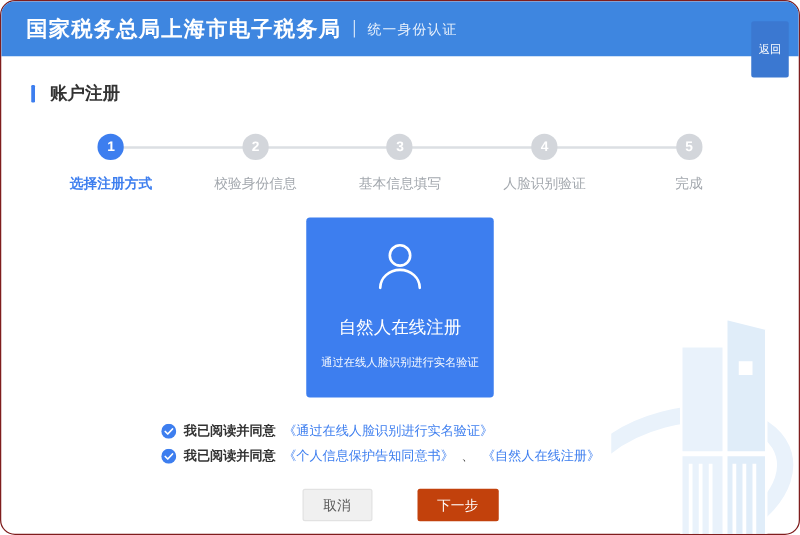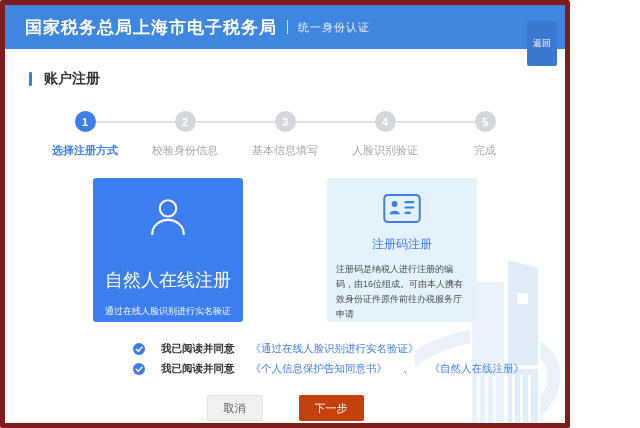--- a/index.html
+++ b/index.html
@@ -1,19 +1,19 @@
 <!DOCTYPE html>
 <html><head>
 <meta charset="utf-8">
 <style>
   * { margin:0; padding:0; box-sizing:border-box; }
   body { background:#fff; font-family:"Liberation Sans","DejaVu Sans",sans-serif; }
   .frame{
-    width:570px; height:428px; background:#fff;
-    border:5px solid #7f1d1d; border-radius:2px; overflow:hidden; position:relative;
+    width:640px; height:428px; background:#fff;
+    border:1px solid #7f1d1d; border-radius:12px; overflow:hidden; position:relative;
   }
   
   .header{
     height:44px; background:#3e86e0; display:flex; align-items:center;
     padding:0 20px; position:relative;
   }
   .h-title{ color:#fff; font-size:17px; font-weight:bold; letter-spacing:1px; }
   .h-sep{ width:1px; height:14px; background:rgba(255,255,255,.75); margin:0 10px; }
   .h-sub{ color:#eaf2fc; font-size:11px; letter-spacing:1px; }
   .back-btn{
@@ -39,31 +39,31 @@
   .step.active .step-circle{ background:#3d7eef; }
   .step-label{ margin-top:11px; font-size:11px; color:#a2a7ad; }
   .step.active .step-label{ color:#3d7eef; font-weight:bold; }
   
   .cards{ display:flex; justify-content:center; gap:84px; margin-top:20px; }
   .card{
     width:150px; height:144px; border-radius:3px; display:flex; flex-direction:column;
     align-items:center; text-align:center; cursor:pointer;
   }
   .card-blue{ background:#3d7eef; color:#fff; padding-top:16px; }
-  .card-blue .card-title{ font-size:18px; margin-top:28px; }
+  .card-blue .card-title{ font-size:14px; margin-top:17px; }
   .card-blue .card-sub{ font-size:9px; margin-top:13px; color:rgba(255,255,255,.95);text-align:center; }
   .card-light{ background:#e3f2fb; padding-top:14px; }
   .card-light .card-title{ font-size:12px; margin-top:11px; color:#3d7eef; }
   .card-desc{
     margin-top:9px; font-size:9px; color:#4a4a4a; line-height:15px;
     padding:0 9px; text-align:left;
   }
   
   .agreements{ margin:20px 0 0 128px; display:flex; flex-direction:column; gap:6px; }
-  .agree-row{ display:flex; align-items:center; gap:16px; font-size:10.5px; }
+  .agree-row{ display:flex; align-items:center; gap:6px; font-size:10.5px; }
   .check-icon{ width:12px; height:12px; flex:0 0 12px; cursor:pointer; }
   .agree-prefix{ color:#333; font-weight:bold; }
   .agree-link{ color:#3d7eef; text-decoration:none; cursor:pointer; }
   .agree-sep{ color:#333; }
   
   .actions{ display:flex; justify-content:center; gap:36px; margin-top:19px; }
   .btn{
     min-width:56px; height:26px; border-radius:2px; font-size:11px; cursor:pointer;
     padding:0 16px; font-family:Liberation Sans, sans-serif;
   }
@@ -133,32 +133,20 @@
 
         <div class="card card-blue">
           <svg width="46" height="46" viewBox="0 0 48 48">
             <circle cx="24" cy="15" r="8.5" fill="none" stroke="#fff" stroke-width="2.2"></circle>
             <path d="M7.5 42 a16.5 15 0 0 1 33 0" fill="none" stroke="#fff" stroke-width="2.2" stroke-linecap="round"></path>
           </svg>
           <div class="card-title">自然人在线注册</div>
           <div class="card-sub">通过在线人脸识别进行实名验证</div>
         </div>
 
-        <div class="card card-light">
-          <svg width="48" height="40" viewBox="0 0 48 40">
-            <rect x="2.5" y="3.5" width="43" height="33" rx="4.5" fill="none" stroke="#3d7eef" stroke-width="2.4"></rect>
-            <circle cx="15" cy="14.5" r="3.6" fill="#3d7eef"></circle>
-            <path d="M8.5 27 a6.8 6.2 0 0 1 13 0 z" fill="#3d7eef"></path>
-            <rect x="27" y="11" width="12" height="2.6" rx="1.3" fill="#3d7eef"></rect>
-            <rect x="27" y="17.5" width="12" height="2.6" rx="1.3" fill="#3d7eef"></rect>
-            <rect x="27" y="24" width="8" height="2.6" rx="1.3" fill="#3d7eef"></rect>
-          </svg>
-          <div class="card-title">注册码注册</div>
-          <div class="card-desc">注册码是纳税人进行注册的编码，由16位组成。可由本人携有效身份证件原件前往办税服务厅申请</div>
-        </div>
 
       </div>
 
       <div class="agreements">
         <div class="agree-row">
           <svg class="check-icon" viewBox="0 0 12 12">
             <circle cx="6" cy="6" r="6" fill="#3d7eef"></circle>
             <path d="M3.2 6.2 L5.2 8.2 L9 4.2" fill="none" stroke="#fff" stroke-width="1.4" stroke-linecap="round" stroke-linejoin="round"></path>
           </svg>
           <span class="agree-prefix">我已阅读并同意</span>

